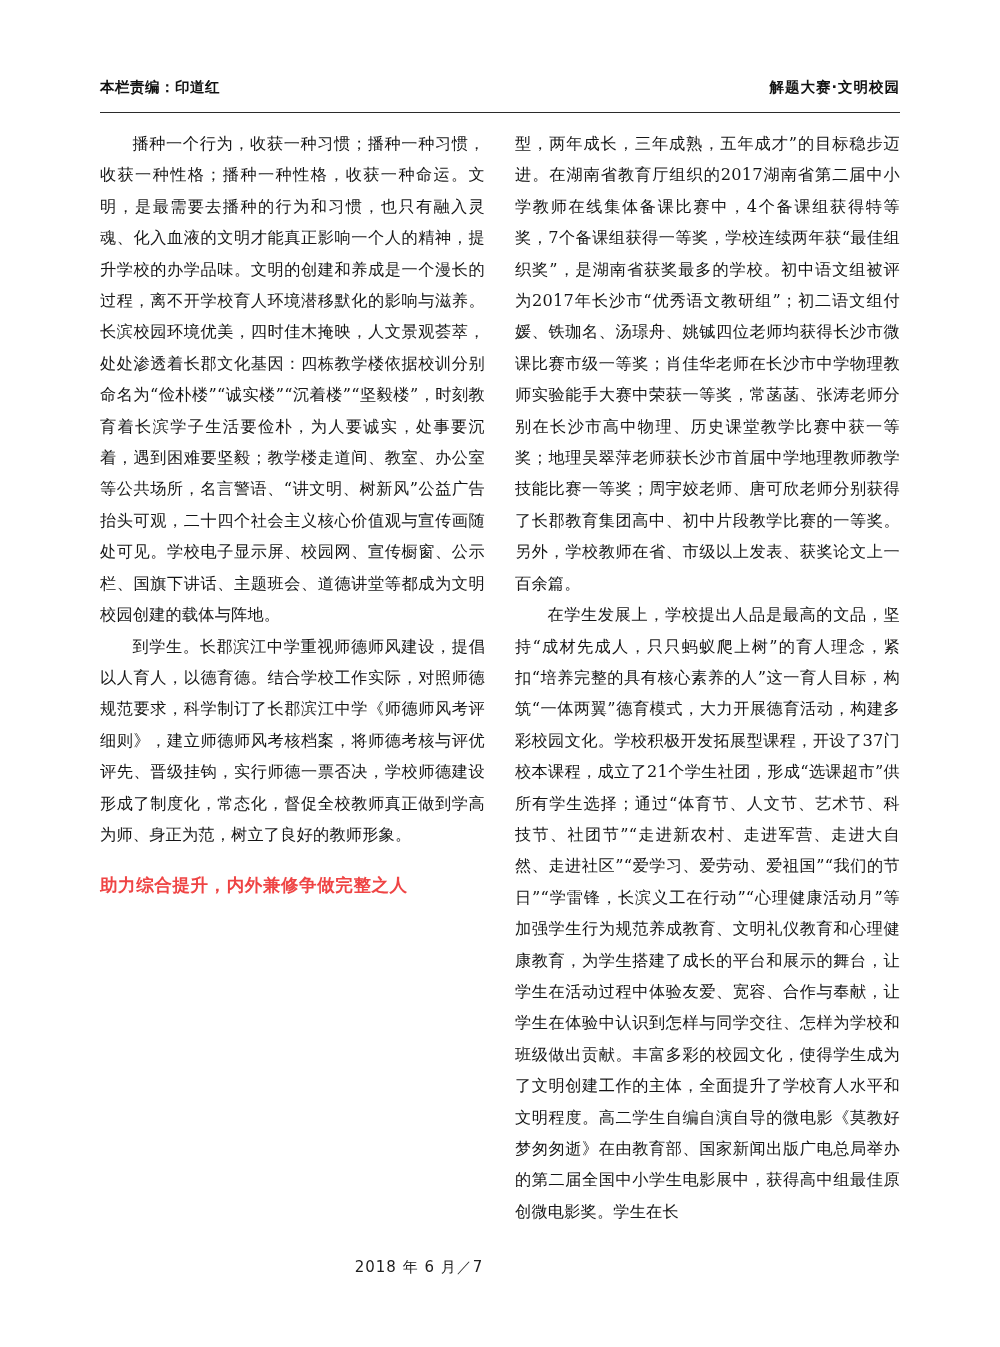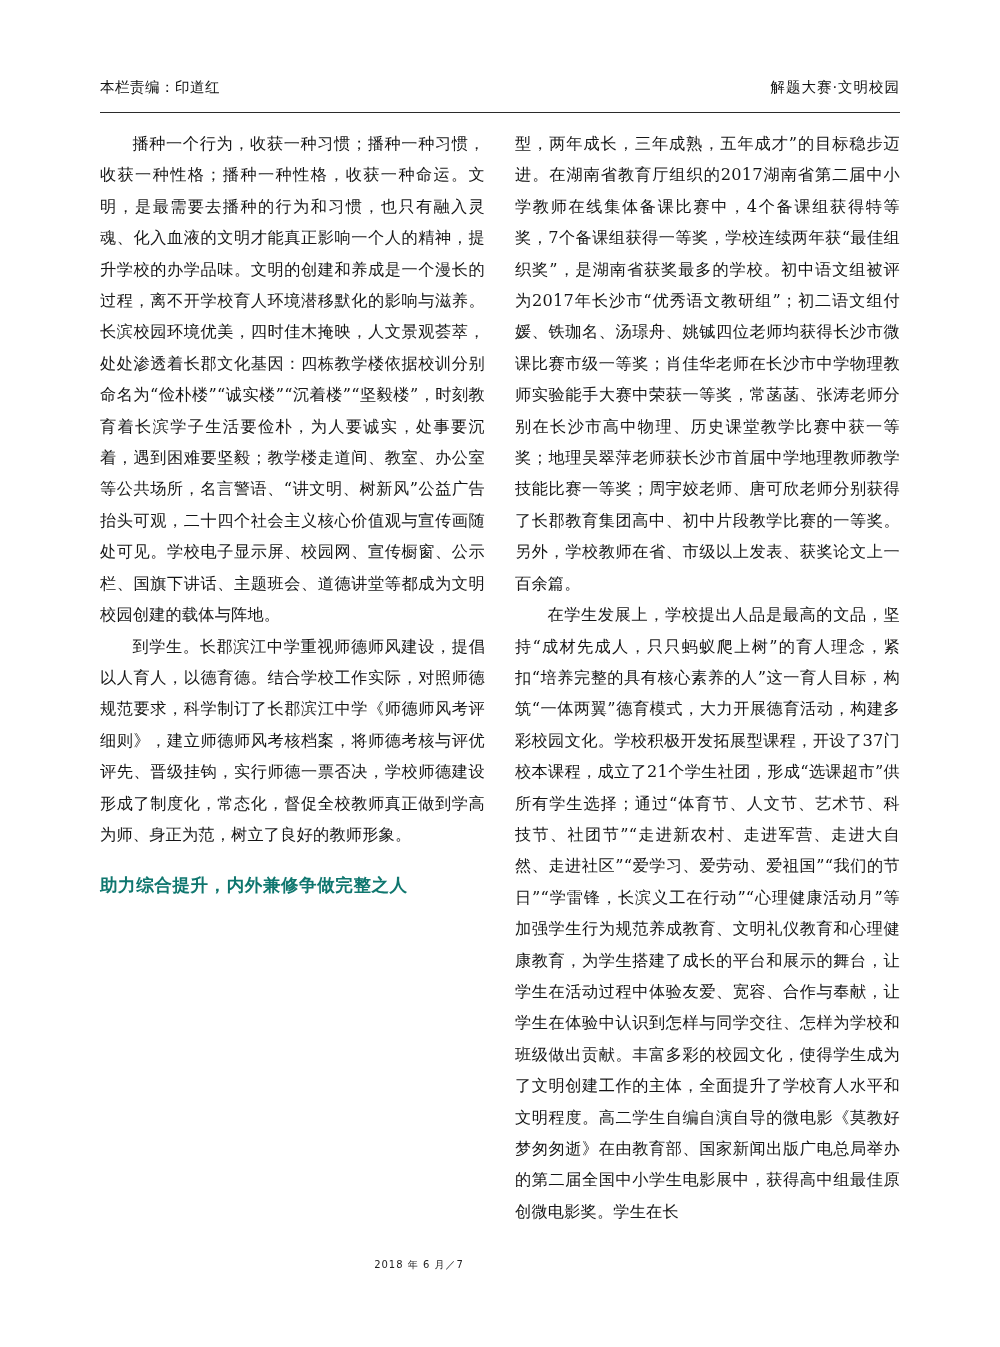--- a/index.html
+++ b/index.html
@@ -32,21 +32,21 @@
     display: flex;
     justify-content: space-between;
     align-items: baseline;
     font-size: 14.5px;
     letter-spacing: 0.5px;
   }
   .header .left,
   .header .right {
     white-space: nowrap;
     font-family: "DejaVu Sans", "Liberation Sans", sans-serif;
-    font-weight: 400;
+    font-weight: 700;
     color: #111;
   }
   .header .right {
     letter-spacing: 1px;
   }
   .rule {
     position: absolute;
     left: 100px;
     top: 112px;
     width: 800px;
@@ -80,31 +80,31 @@
   p.noindent {
     text-indent: 0;
   }
   h2.subhead {
     margin: 20px 0 12px 0;
     font-size: 17.5px;
     line-height: 30px;
     font-family: "DejaVu Sans", "Liberation Sans", sans-serif;
     font-weight: 700;
     letter-spacing: 0.6px;
-    color: #0f766e;
+    color: #ef4444;
     text-indent: 0;
   }
   
   .footer {
     position: absolute;
     left: 0;
     top: 1258px;
     width: 838px;
     text-align: center;
-    font-size: 10px;
+    font-size: 15px;
     font-family: "DejaVu Sans", "Liberation Sans", sans-serif;
     color: #1d1d1d;
     letter-spacing: 1px;
   }
 </style>
 </head>
 <body>
 
 <div class="page">
 

